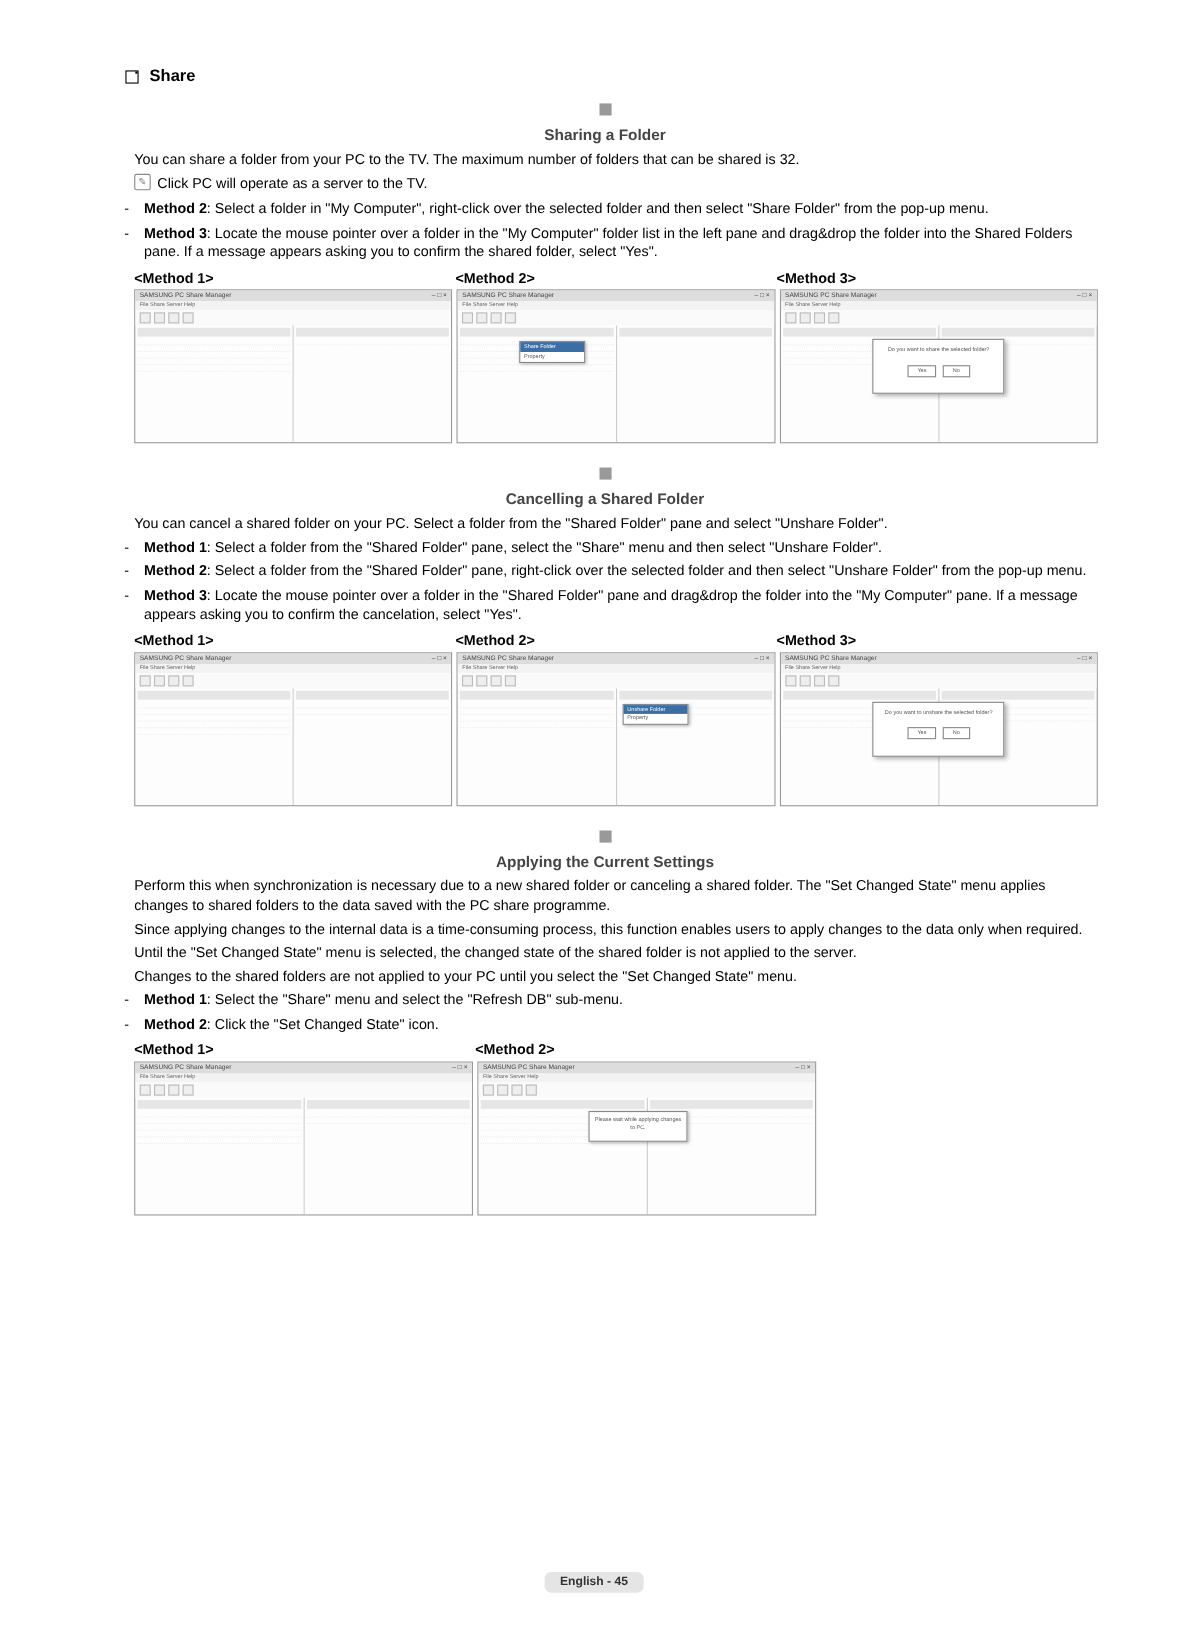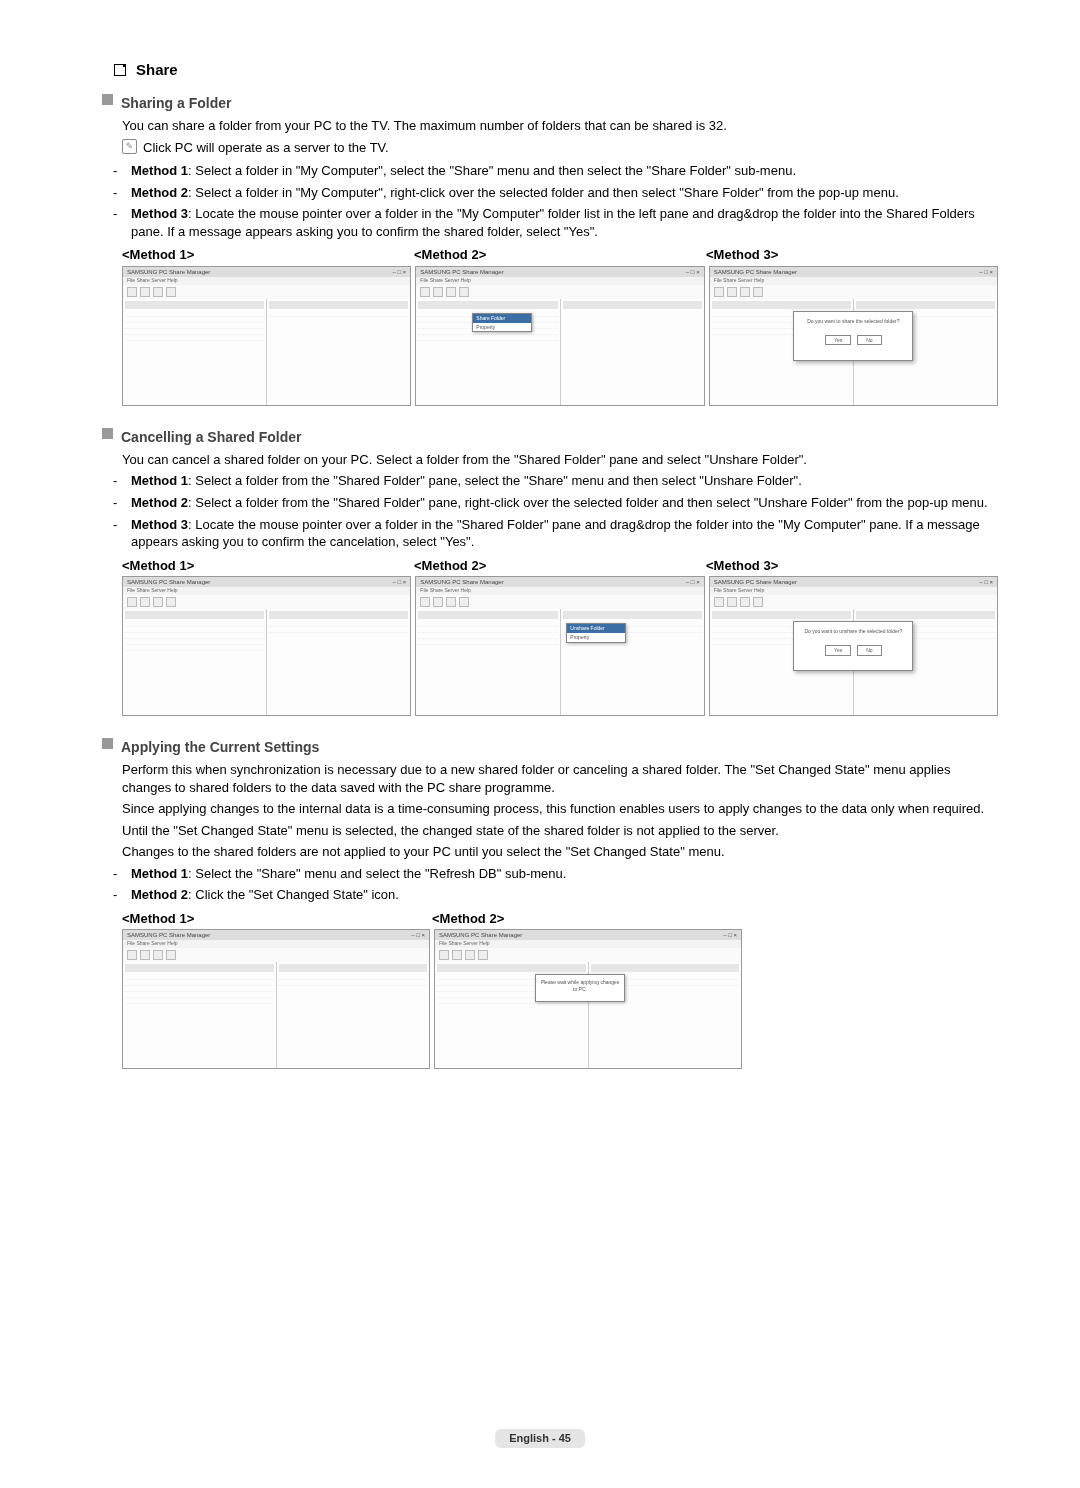--- a/index.html
+++ b/index.html
@@ -10,21 +10,21 @@
     height: 1488px;
     padding: 60px 82px 40px 82px;
     color: #000;
     font-size: 13px;
     line-height: 1.35;
   }
   .section-title { font-weight: bold; font-size: 15px; margin-bottom: 14px; display: flex; align-items: center; gap: 10px; padding-left: 32px; }
   .sq-bullet { display:inline-block; width:12px; height:12px; border:1.5px solid #000; position:relative; }
   .sq-bullet::after { content:""; position:absolute; width:2px; height:2px; background:#000; top:0; right:0; }
   .sub-section { margin-left: 20px; margin-bottom: 22px; }
-  .sub-heading { font-weight: bold; font-size: 14px; color:#444; margin-bottom: 4px; display:flex; gap:8px; }
+  .sub-heading { font-weight: bold; font-size: 14px; color:#444; margin-bottom: 4px; display:flex; align-items:center; gap:8px;flex-direction:column; }
   .gray-sq { display:inline-block; width:11px; height:11px; background:#999; }
   .body-text { margin-left: 20px; margin-bottom: 4px; }
   .note { margin-left: 20px; display:flex; gap:6px; align-items:flex-start; margin-bottom:6px; }
   .note-icon { display:inline-flex; width:15px; height:15px; border:1px solid #888; border-radius:2px; align-items:center; justify-content:center; font-size:9px; color:#888; flex:0 0 15px; }
   .method-line { margin-left: 20px; text-indent:-9px; padding-left:9px; margin-bottom:4px; }
   .method-line .dash { display:inline-block; width:9px; }
   .method-line b { font-weight:bold; }
   .method-labels { display:flex; margin-left:20px; margin-top:6px; margin-bottom:2px; }
   .method-labels span { font-weight:bold; font-size:13px; }
   .screens-row { display:flex; margin-left:20px; gap:4px; margin-bottom:20px; }
@@ -59,21 +59,20 @@
 <div class="sub-section">
   <div class="sub-heading">
     <span class="gray-sq"></span>
     <span>Sharing a Folder</span>
   </div>
   <div class="body-text">You can share a folder from your PC to the TV.  The maximum number of folders that can be shared is 32.</div>
   <div class="note">
     <span class="note-icon">✎</span>
     <span>Click PC will operate as a server to the TV.</span>
   </div>
-  <div class="method-line"><span class="dash">-&nbsp;</span><b>Method 1</b><span>: Select a folder in "My Computer", select the "Share" menu and then select the "Share Folder" sub-menu.</span></div>
   <div class="method-line"><span class="dash">-&nbsp;</span><b>Method 2</b><span>: Select a folder in "My Computer", right-click over the selected folder and then select "Share Folder" from the pop-up menu.</span></div>
   <div class="method-line"><span class="dash">-&nbsp;</span><b>Method 3</b><span>: Locate the mouse pointer over a folder in the "My Computer" folder list in the left pane and drag&amp;drop the folder into the Shared Folders pane. If a message appears asking you to confirm the shared folder, select "Yes".</span></div>
 
   <div class="method-labels">
     <span style="flex:1">&lt;Method 1&gt;</span>
     <span style="flex:1">&lt;Method 2&gt;</span>
     <span style="flex:1">&lt;Method 3&gt;</span>
   </div>
   <div class="screens-row">
     <div class="screen-block">

